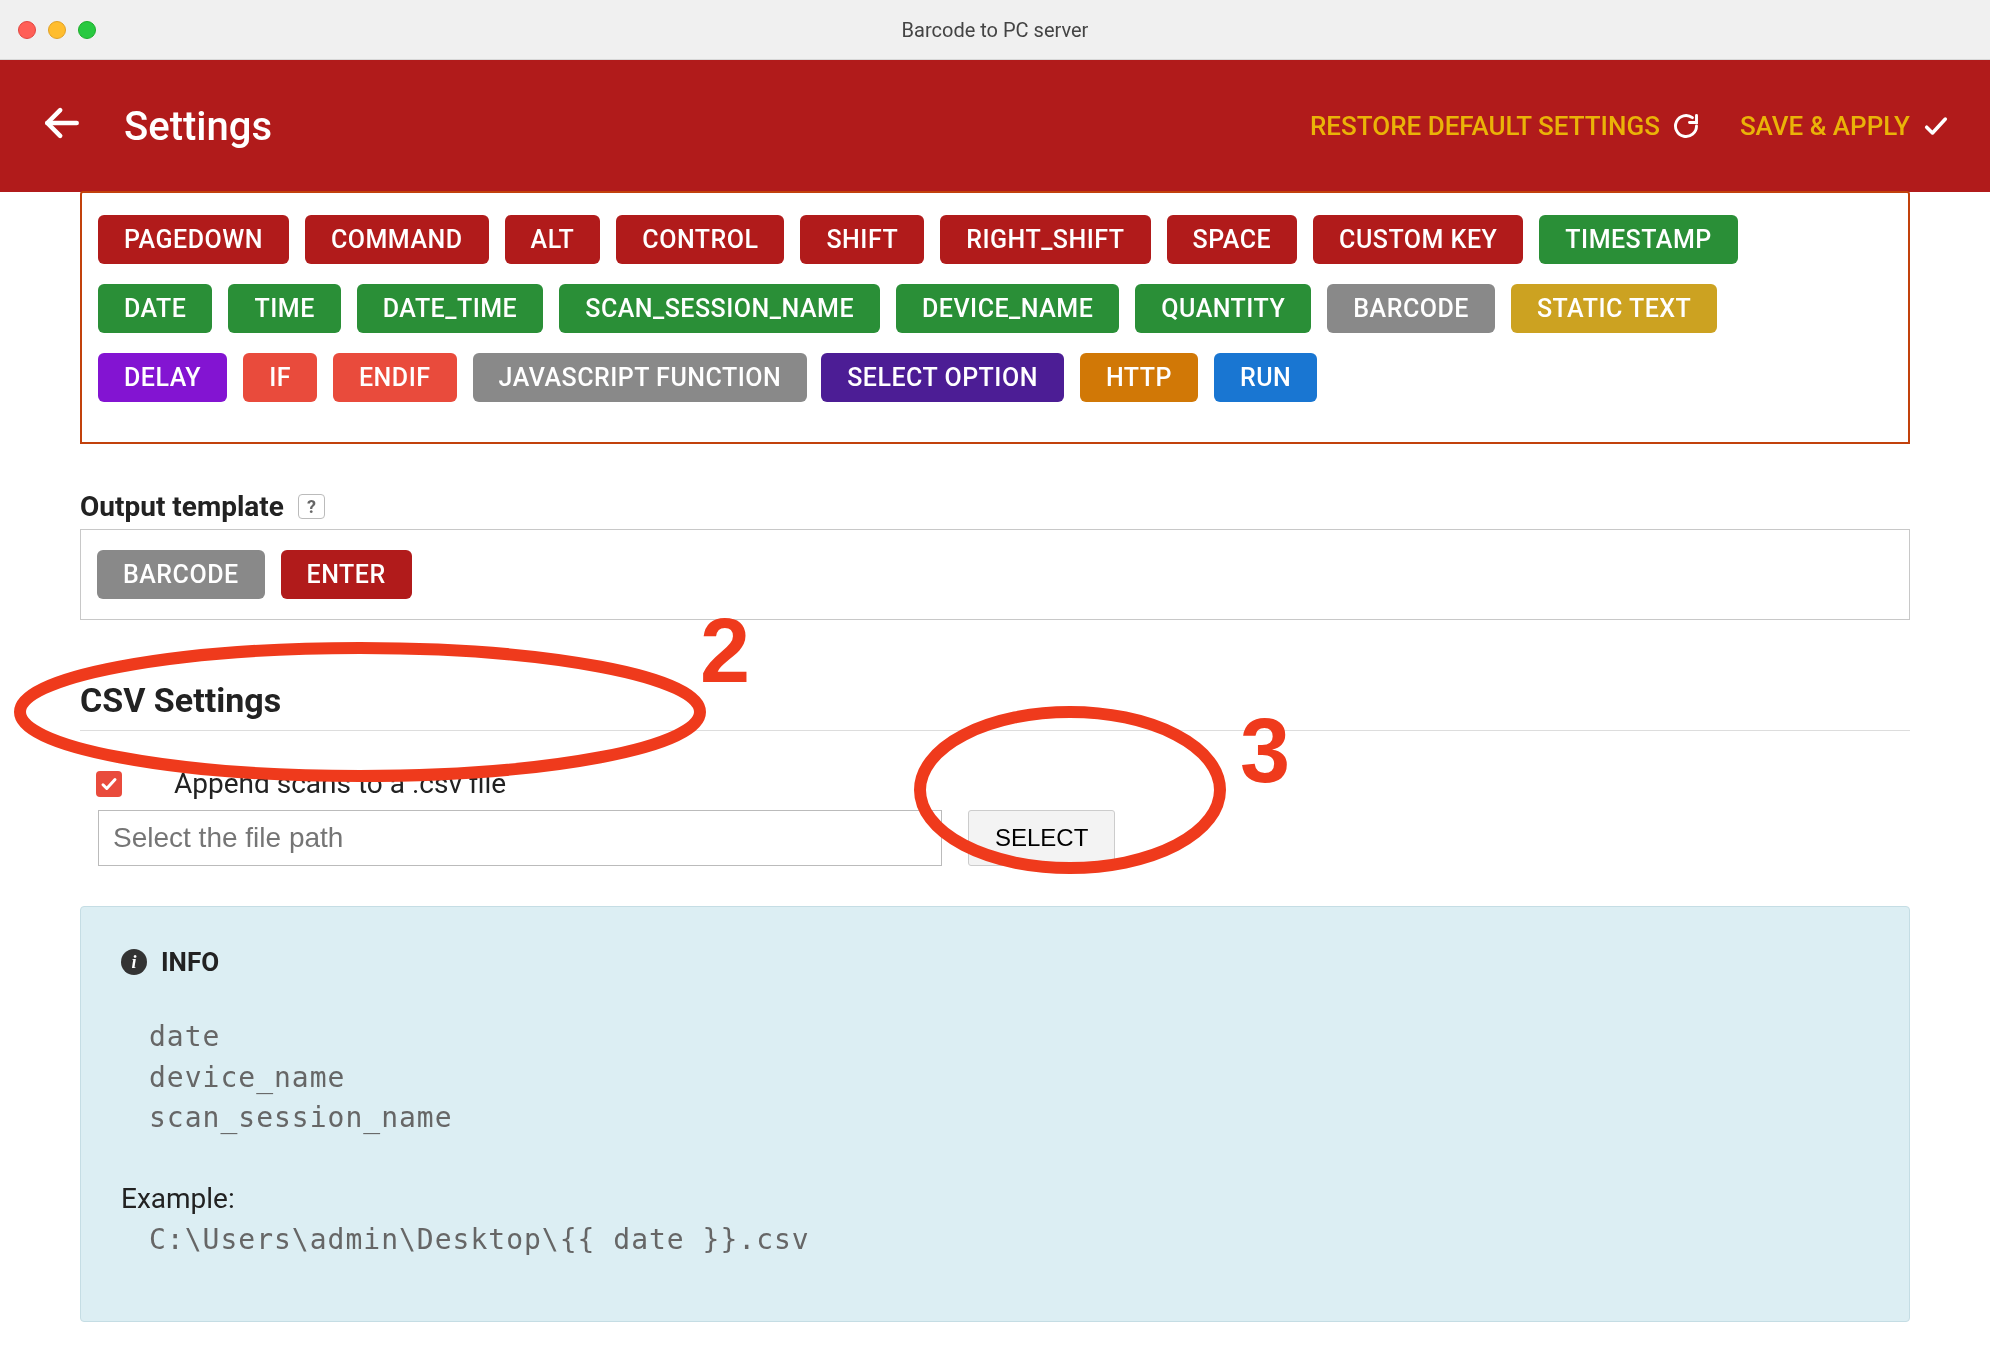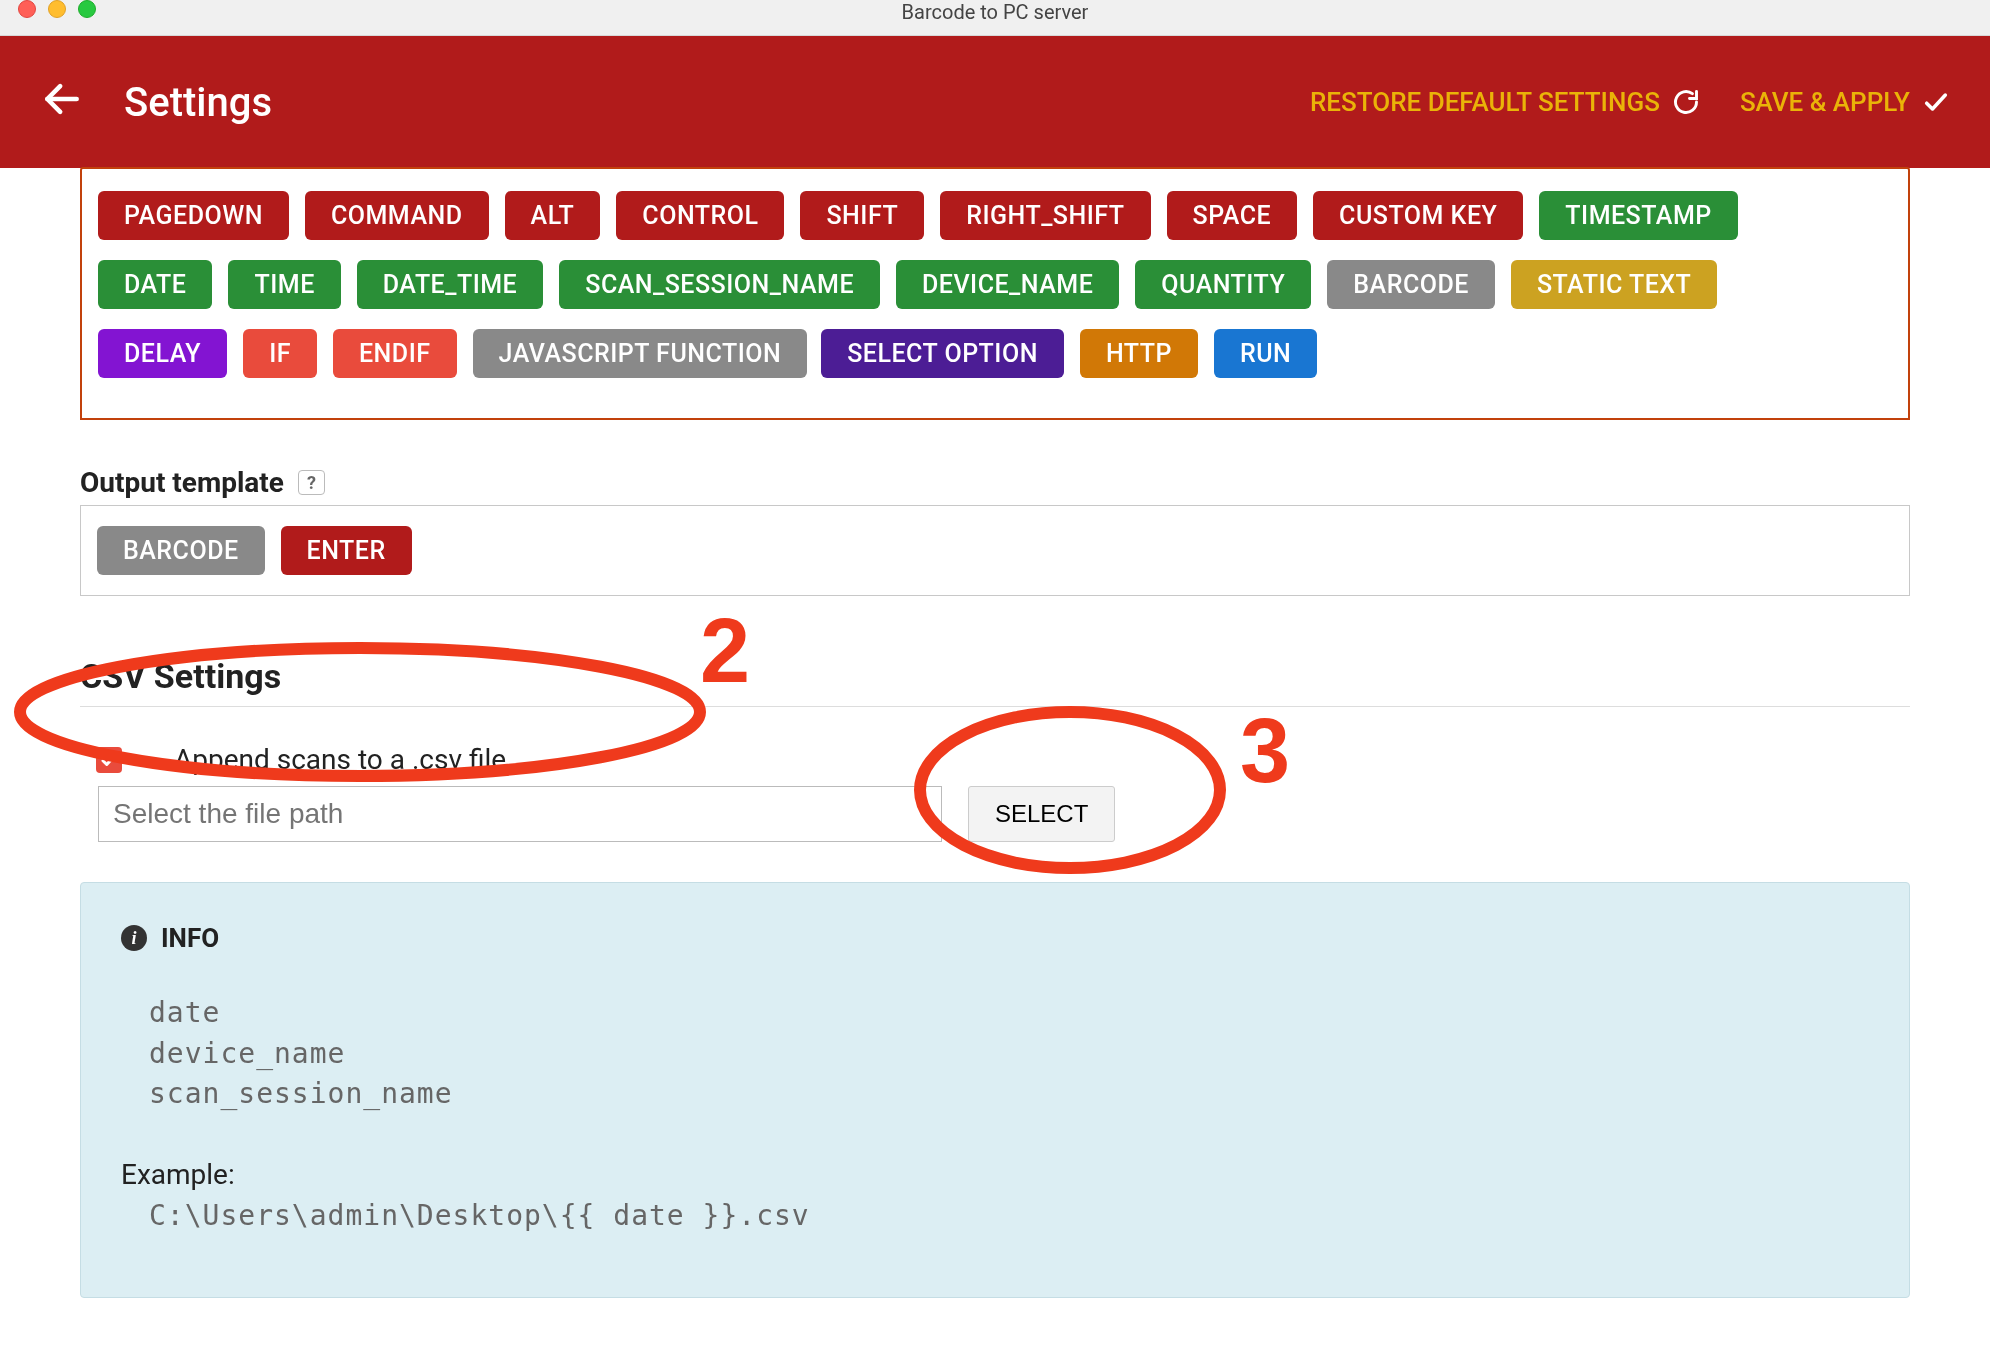--- a/index.html
+++ b/index.html
@@ -6,24 +6,25 @@
   body {
     font-family: Roboto, "Helvetica Neue", Arial, sans-serif;
     font-size: 16px;
     color: #222;
     background: #fff;
     width: 1990px;
   }
 
   
   .titlebar {
-    height: 36px;
+    height: 60px;
     background: #f0f0f0;
     border-bottom: 1px solid #d8d8d8;
     display: flex;
+    align-items: center;
     position: relative;
   }
   .traffic-lights {
     display: flex;
     gap: 12px;
     margin-left: 18px;
   }
   .tl {
     width: 18px; height: 18px; border-radius: 50%;
   }

